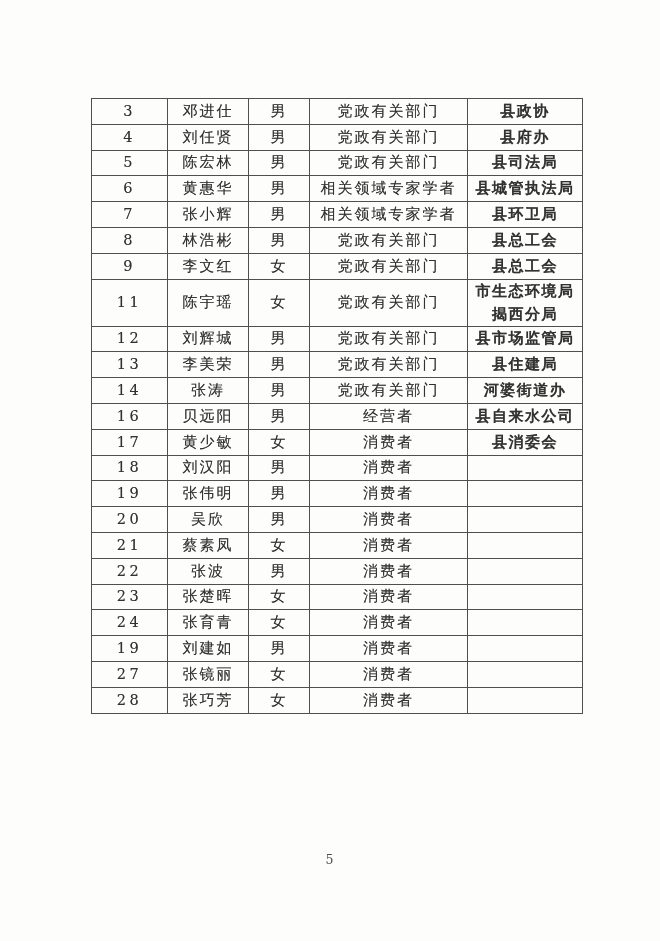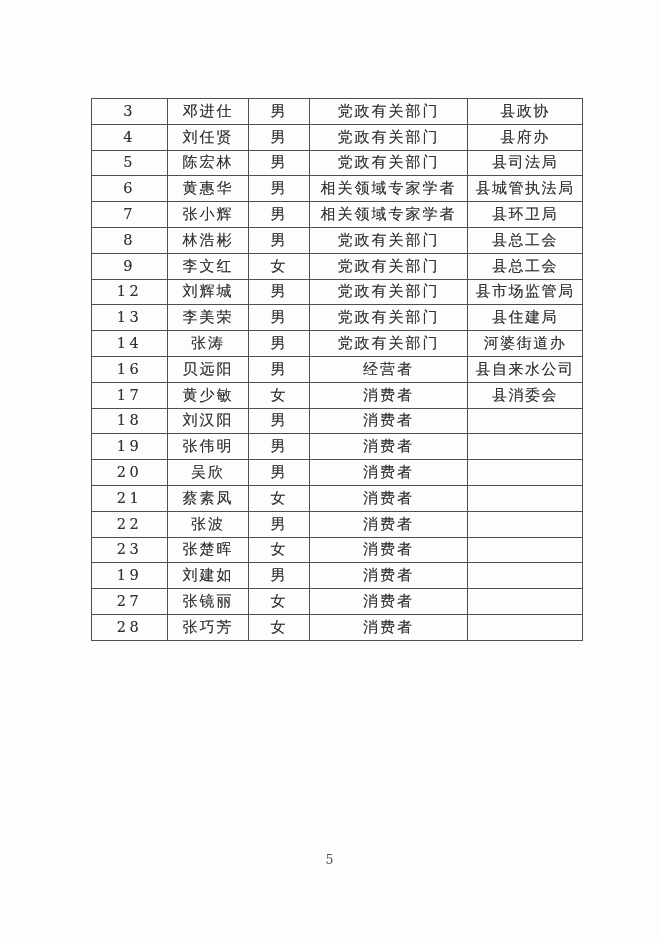--- a/index.html
+++ b/index.html
@@ -43,20 +43,21 @@
     overflow: hidden;
   }
   table.roster td.cell-no {
     font-size: 14.5px;
     letter-spacing: 3.5px;
     font-family: "DejaVu Serif", "Liberation Serif", serif;
   }
   table.roster td.cell-org {
     letter-spacing: 1.5px;
     line-height: 23px;
+    font-weight: bold;
   }
   .page-number {
     position: absolute;
     top: 852px;
     left: 0;
     right: 0;
     text-align: center;
     font-size: 12.5px;
     color: #4a4a4a;
     letter-spacing: 1px;
@@ -119,20 +120,27 @@
           <td class="cell-org">县总工会</td>
         </tr>
         <tr>
           <td class="cell-no">9</td>
           <td class="cell-name">李文红</td>
           <td class="cell-gender">女</td>
           <td class="cell-category">党政有关部门</td>
           <td class="cell-org">县总工会</td>
         </tr>
         <tr>
+          <td class="cell-no">11</td>
+          <td class="cell-name">陈宇瑶</td>
+          <td class="cell-gender">女</td>
+          <td class="cell-category">党政有关部门</td>
+          <td class="cell-org">市生态环境局揭西分局</td>
+        </tr>
+        <tr>
           <td class="cell-no">12</td>
           <td class="cell-name">刘辉城</td>
           <td class="cell-gender">男</td>
           <td class="cell-category">党政有关部门</td>
           <td class="cell-org">县市场监管局</td>
         </tr>
         <tr>
           <td class="cell-no">13</td>
           <td class="cell-name">李美荣</td>
           <td class="cell-gender">男</td>
@@ -196,20 +204,27 @@
           <td class="cell-org"></td>
         </tr>
         <tr>
           <td class="cell-no">23</td>
           <td class="cell-name">张楚晖</td>
           <td class="cell-gender">女</td>
           <td class="cell-category">消费者</td>
           <td class="cell-org"></td>
         </tr>
         <tr>
+          <td class="cell-no">24</td>
+          <td class="cell-name">张育青</td>
+          <td class="cell-gender">女</td>
+          <td class="cell-category">消费者</td>
+          <td class="cell-org"></td>
+        </tr>
+        <tr>
           <td class="cell-no">19</td>
           <td class="cell-name">刘建如</td>
           <td class="cell-gender">男</td>
           <td class="cell-category">消费者</td>
           <td class="cell-org"></td>
         </tr>
         <tr>
           <td class="cell-no">27</td>
           <td class="cell-name">张镜丽</td>
           <td class="cell-gender">女</td>

